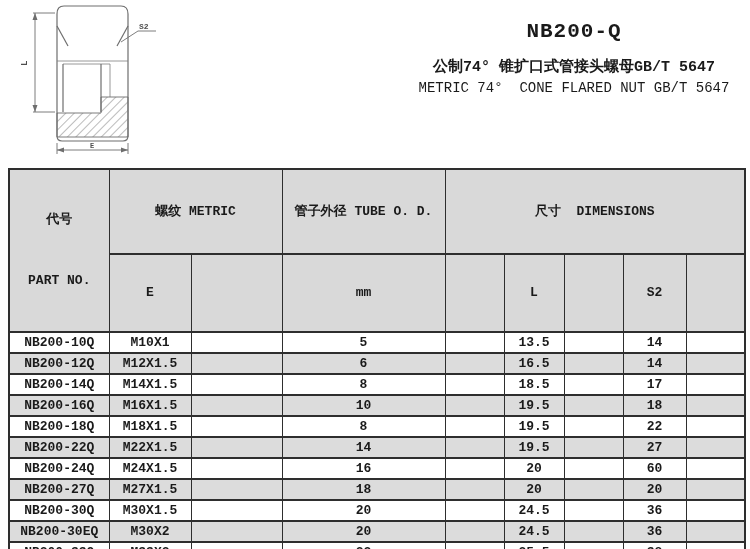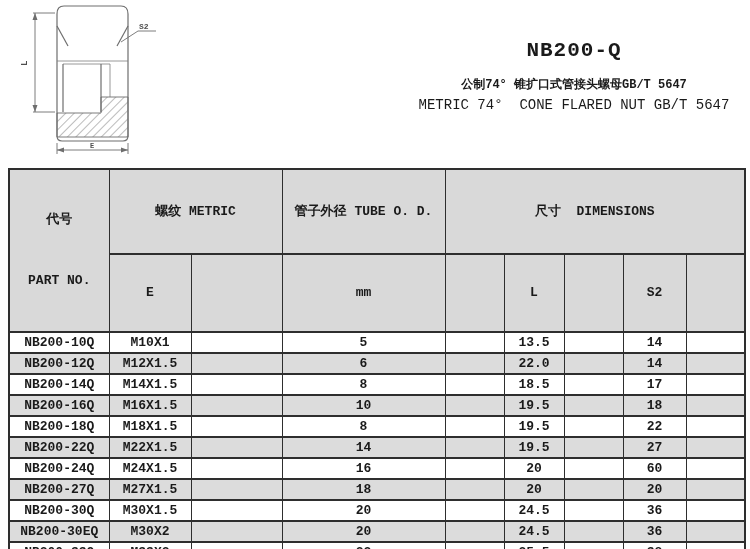--- a/index.html
+++ b/index.html
@@ -18,33 +18,33 @@
   .drawing {
     position: absolute;
     left: 0;
     top: 0;
     width: 220px;
     height: 162px;
   }
   .title-block {
     position: absolute;
     left: 400px;
-    top: 39px;
+    top: 20px;
     width: 348px;
     text-align: center;
   }
   .model-title {
     font-size: 21px;
     font-weight: bold;
     letter-spacing: 1px;
     white-space: pre;
   }
   .subtitle-cn {
     margin-top: 14px;
-    font-size: 12px;
+    font-size: 15px;
     font-weight: bold;
     white-space: pre;
     font-family: "Liberation Mono", "DejaVu Sans", sans-serif;
   }
   .subtitle-en {
     margin-top: 4px;
     font-size: 14px;
     font-weight: normal;
     white-space: pre;
   }
@@ -181,21 +181,21 @@
           <td></td>
           <td>14</td>
           <td></td>
         </tr>
         <tr>
           <td>NB200-12Q</td>
           <td>M12X1.5</td>
           <td></td>
           <td>6</td>
           <td></td>
-          <td>22.0</td>
+          <td>16.5</td>
           <td></td>
           <td>14</td>
           <td></td>
         </tr>
         <tr>
           <td>NB200-14Q</td>
           <td>M14X1.5</td>
           <td></td>
           <td>8</td>
           <td></td>

